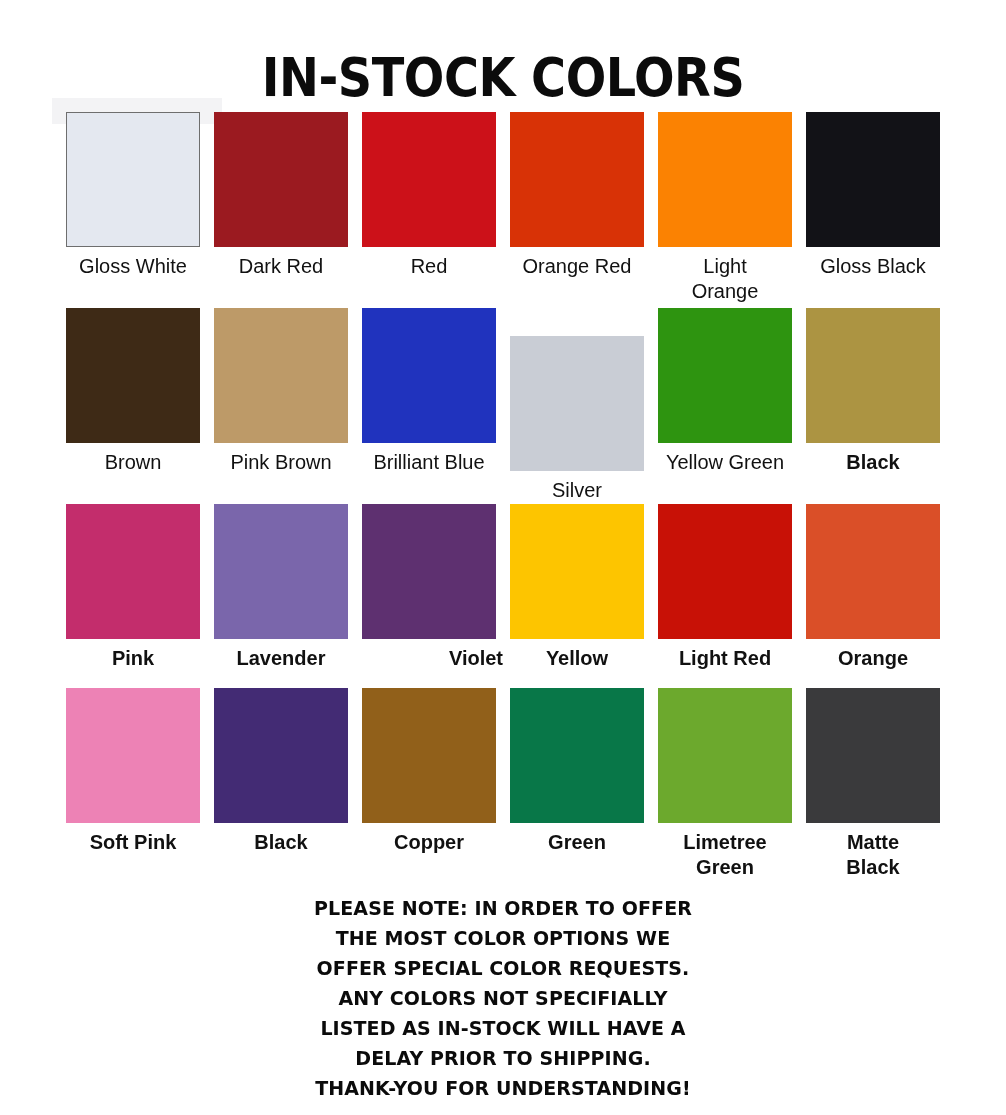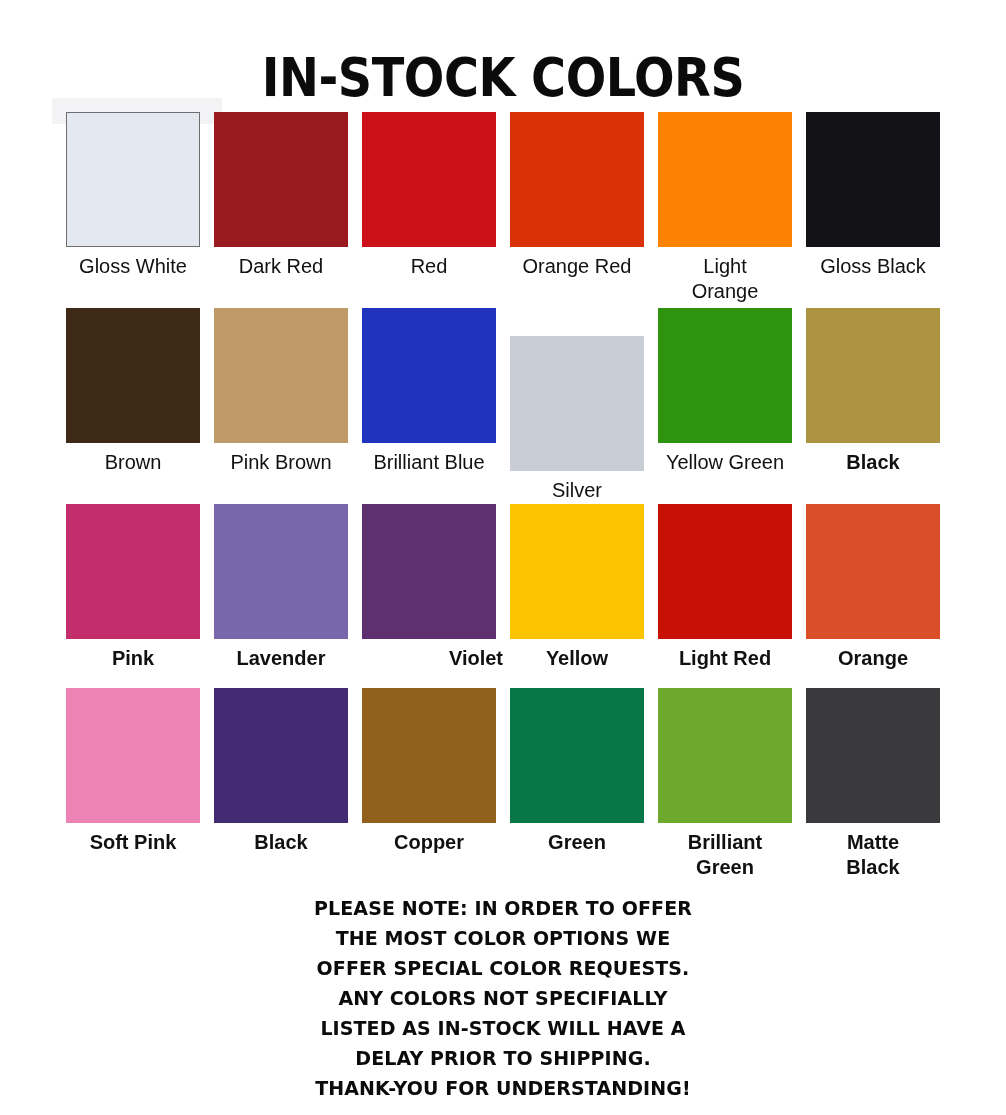--- a/index.html
+++ b/index.html
@@ -212,21 +212,21 @@
       <div class="swatch-cell" style="left: 355px;">
         <div class="swatch-chip" style="background: rgb(145, 96, 26);"></div>
         <span class="swatch-label bold">Copper</span>
       </div>
       <div class="swatch-cell" style="left: 503px;">
         <div class="swatch-chip" style="background: rgb(8, 119, 72);"></div>
         <span class="swatch-label bold">Green</span>
       </div>
       <div class="swatch-cell" style="left: 651px;">
         <div class="swatch-chip" style="background: rgb(108, 169, 45);"></div>
-        <span class="swatch-label bold">Brilliant
+        <span class="swatch-label bold">Limetree
 Green</span>
       </div>
       <div class="swatch-cell" style="left: 799px;">
         <div class="swatch-chip" style="background: rgb(58, 58, 60);"></div>
         <span class="swatch-label bold">Matte
 Black</span>
       </div>
     </div>
   </div>
 

